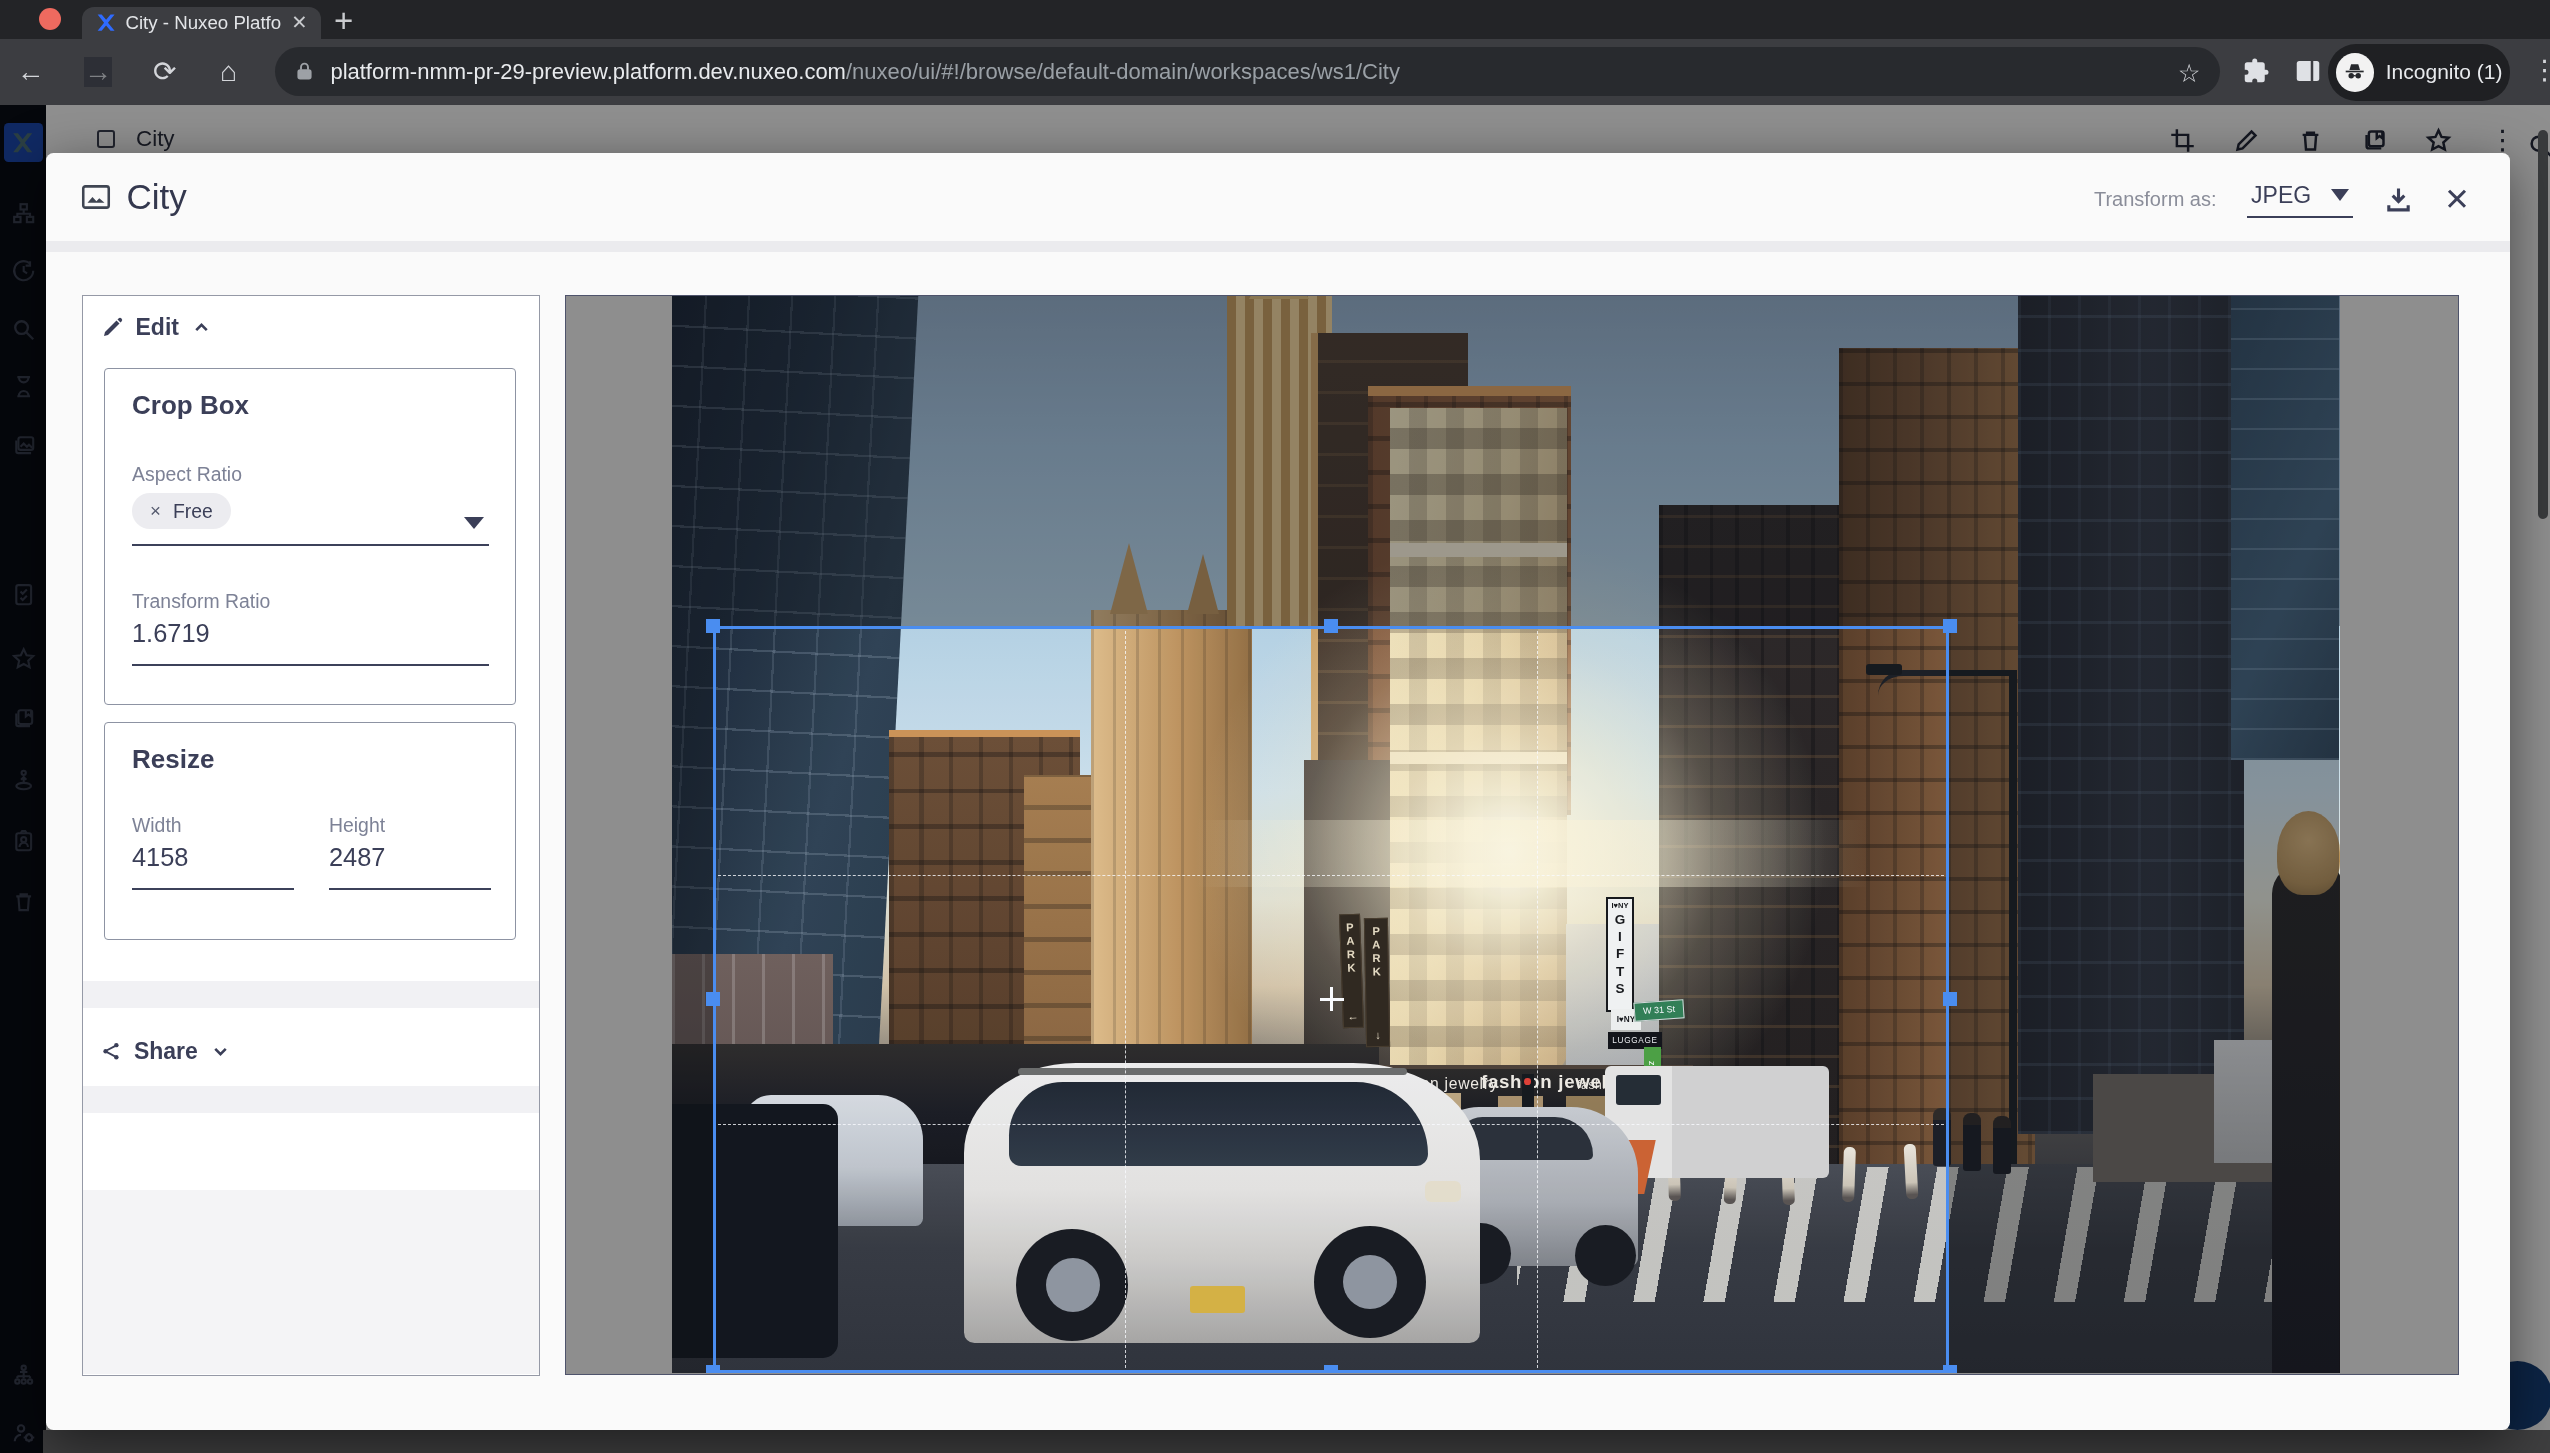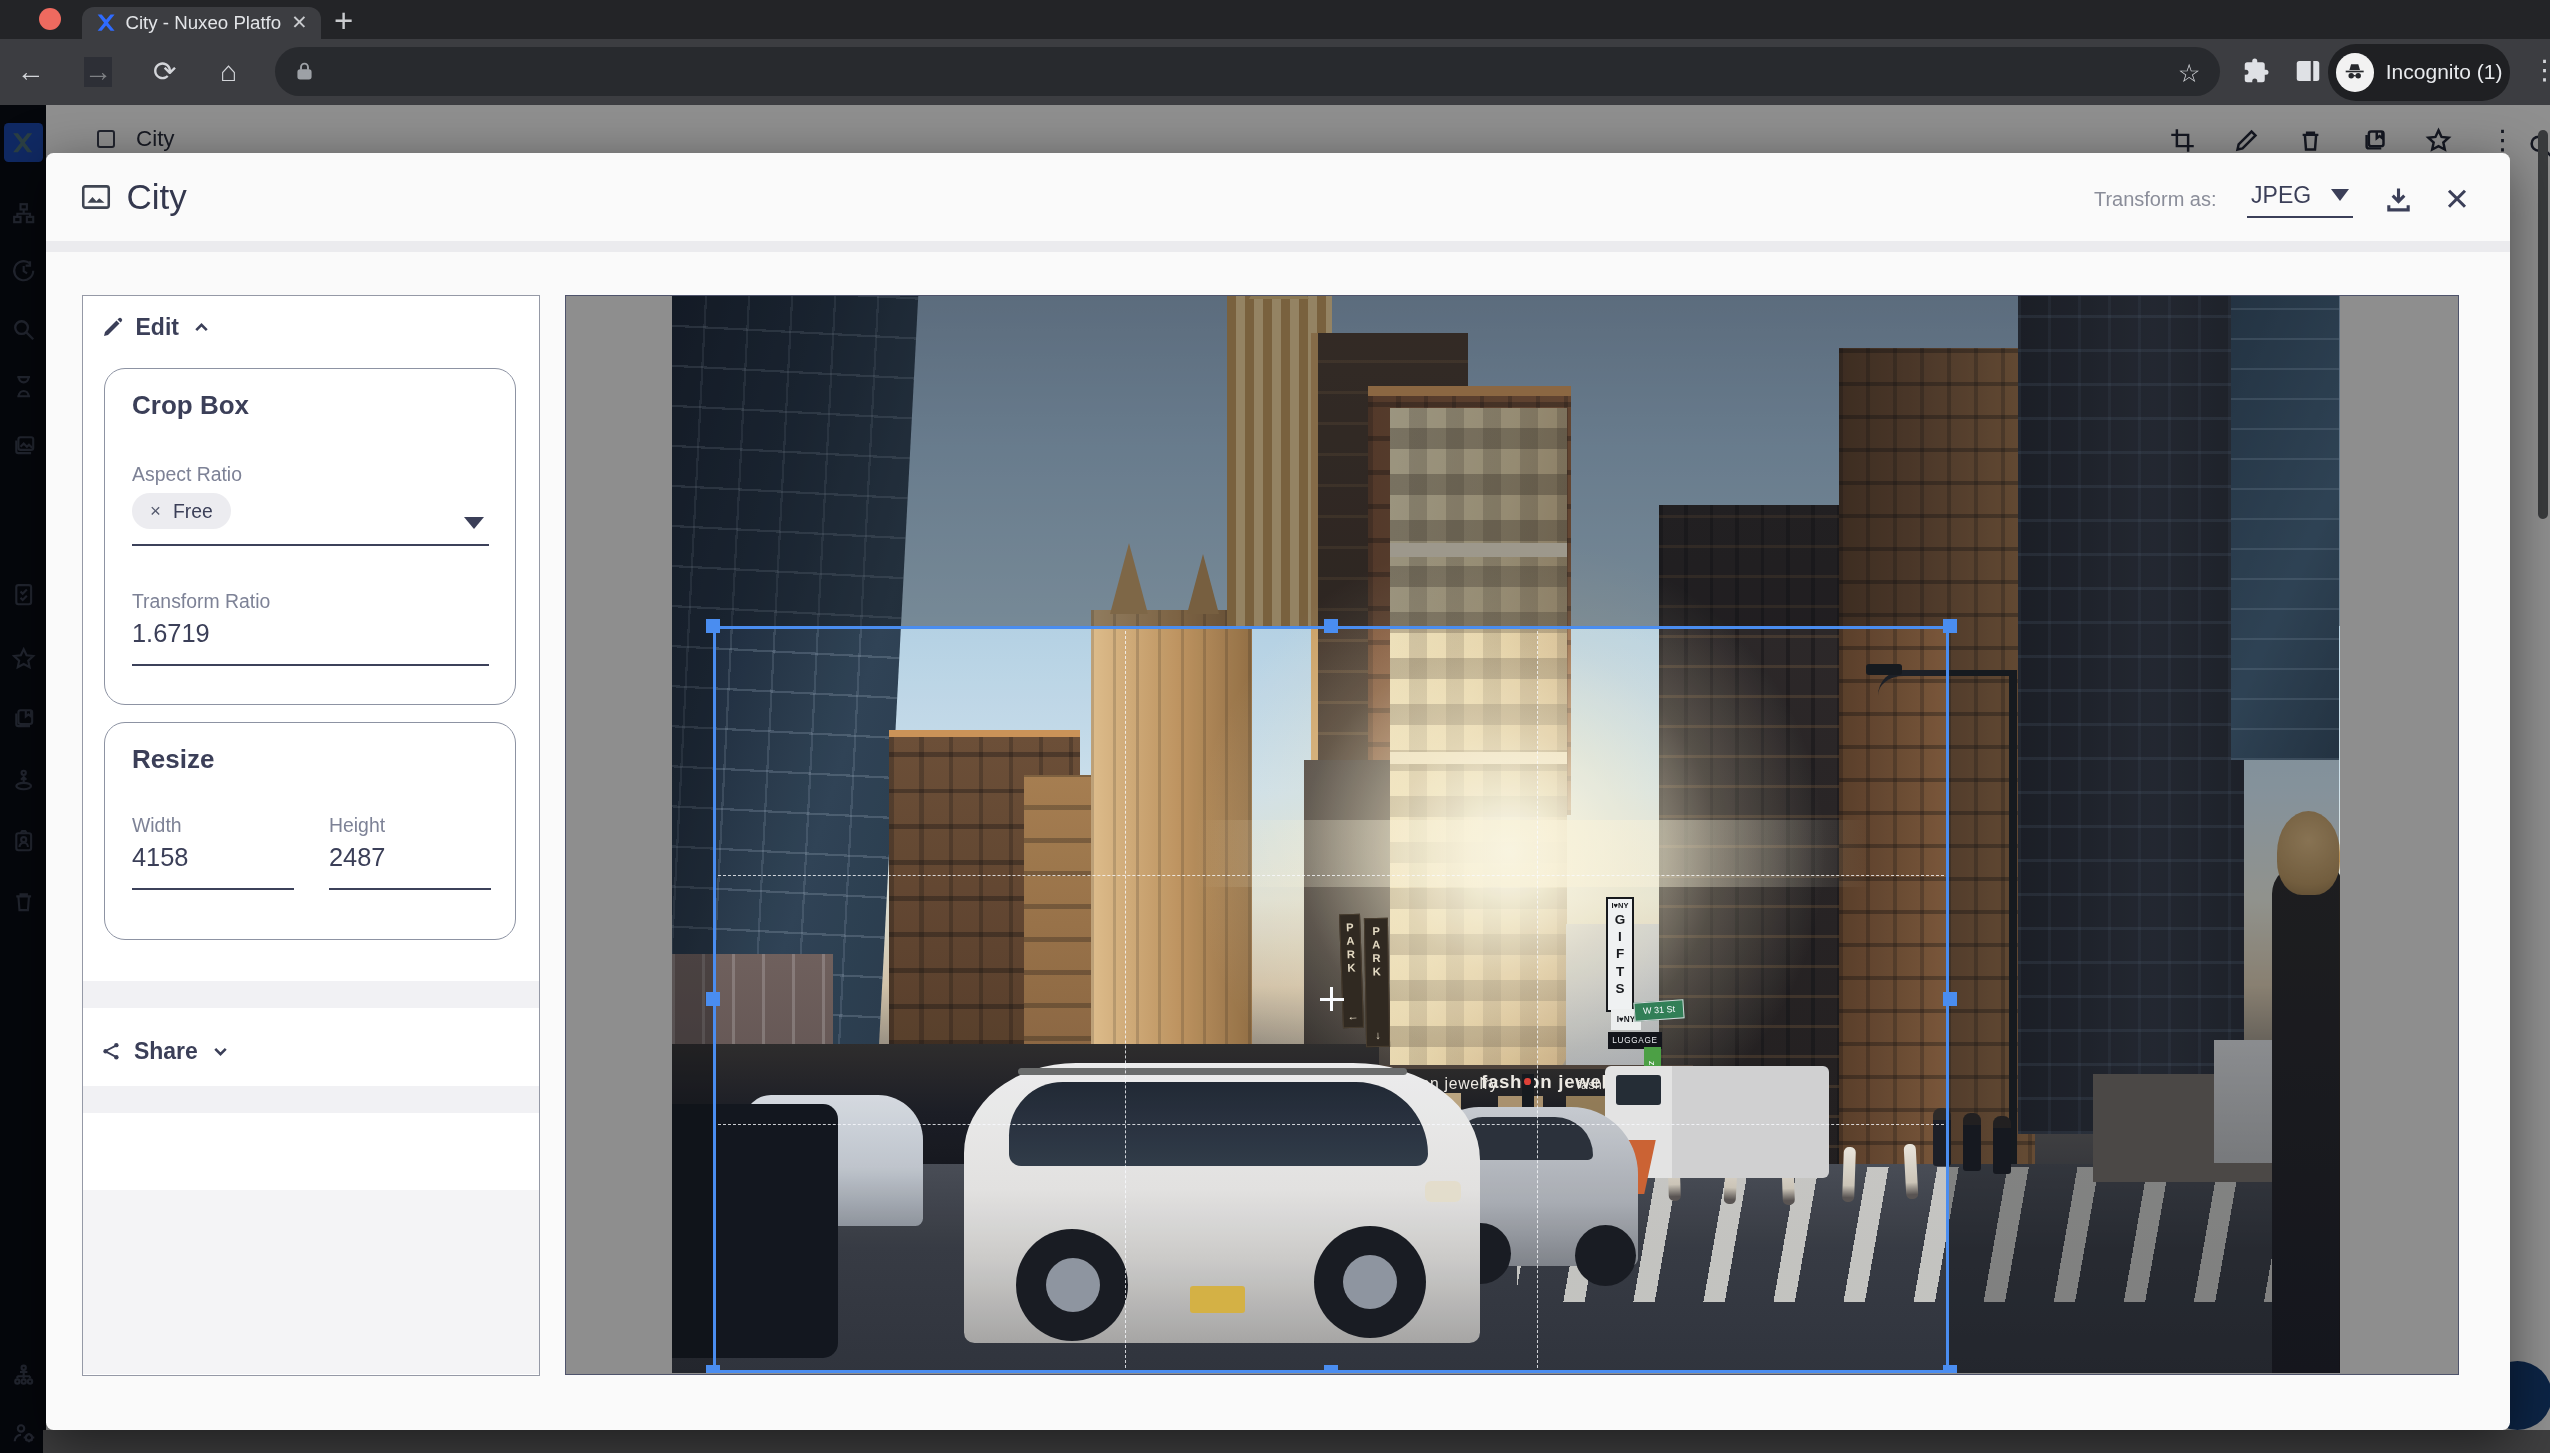--- a/index.html
+++ b/index.html
@@ -50,21 +50,21 @@
   .dl-select{position:relative;display:flex;align-items:center;gap:19.4px;border-bottom:2.2px solid #3b3f58;padding:1.5px 4.5px 7.5px 4.5px;min-width:97px;}
   .dl-format{font-size:23px;color:#3b3f58;}
   .caret-dn{width:0;height:0;border-left:9.7px solid transparent;border-right:9.7px solid transparent;border-top:12px solid #3b3f58;}
   .m-close{font-size:31px;color:#3b3f58;line-height:31px;}
   .m-band{position:absolute;left:0;top:88px;right:0;height:10.5px;background:#ebebee;}
 
   
   .panel{position:absolute;left:36px;top:142px;width:458px;height:1081px;background:#fff;border:1.5px solid #9599a6;box-sizing:border-box;}
   .edit-row{position:absolute;left:16.5px;top:18px;display:flex;align-items:center;gap:12px;}
   .sec-label{font-size:23px;font-weight:700;color:#3b3f58;}
-  .card{position:absolute;left:21px;width:412px;border:1.5px solid #8d93a3;border-radius:21px;background:#fff;box-sizing:border-box;}
+  .card{position:absolute;left:21px;width:412px;border:1.5px solid #8d93a3;border-radius:4px;background:#fff;box-sizing:border-box;}
   .card.c1{top:72px;height:337px;}
   .card.c2{top:426px;height:218px;}
   .card-title{position:absolute;left:27px;top:21px;font-size:26px;font-weight:700;color:#3b3f58;}
   .f-label{position:absolute;font-size:19.4px;color:#7d8296;}
   .f-value{position:absolute;font-size:25.4px;color:#3b3f58;}
   .chip{position:absolute;left:27px;top:124px;height:36px;border-radius:18px;background:#ececf0;display:inline-flex;align-items:center;gap:12px;padding:0 18px;}
   .chip .x{font-size:18.7px;color:#555a6e;}
   .chip .t{font-size:19.4px;color:#3b3f58;}
   .uline{position:absolute;border-top:2.2px solid #3c415a;}
   .sel-caret{position:absolute;right:31px;top:148px;width:0;height:0;border-left:10.5px solid transparent;border-right:10.5px solid transparent;border-top:12.7px solid #3b3f58;}
@@ -218,20 +218,21 @@
     <span class="navic" style="left:153px;">⟳</span>
     <span class="navic" style="left:220px;">⌂</span>
 
     <div class="omnibox">
       <span>
         <svg width="21" height="21" viewBox="0 0 24 24" fill="none" stroke="#9da1a6" stroke-width="2.2">
             <rect x="5" y="10.5" width="14" height="9.5" rx="2" fill="#9da1a6"></rect>
             <path d="M8 10V7a4 4 0 0 1 8 0v3"></path>
           </svg>
       </span>
+      <span class="url"><span>platform-nmm-pr-29-preview.platform.dev.nuxeo.com</span><span class="path">/nuxeo/ui/#!/browse/default-domain/workspaces/ws1/City</span></span>
       <span class="omni-star">☆</span>
     </div>
 
     <span class="ext-ic" style="left:2241px;">
       <svg width="30" height="30" viewBox="0 0 24 24">
           <path d="M11 2a2 2 0 0 0-2 2v1H5a2 2 0 0 0-2 2v4h1a2 2 0 0 1 0 4H3v4a2 2 0 0 0 2 2h4v-1a2 2 0 0 1 4 0v1h4a2 2 0 0 0 2-2v-4h1a2 2 0 0 0 0-4h-1V7a2 2 0 0 0-2-2h-4V4a2 2 0 0 0-2-2z" fill="#dfe1e5"></path>
         </svg>
     </span>
     <span class="ext-ic" style="left:2293px;">
       <svg width="30" height="30" viewBox="0 0 24 24">

